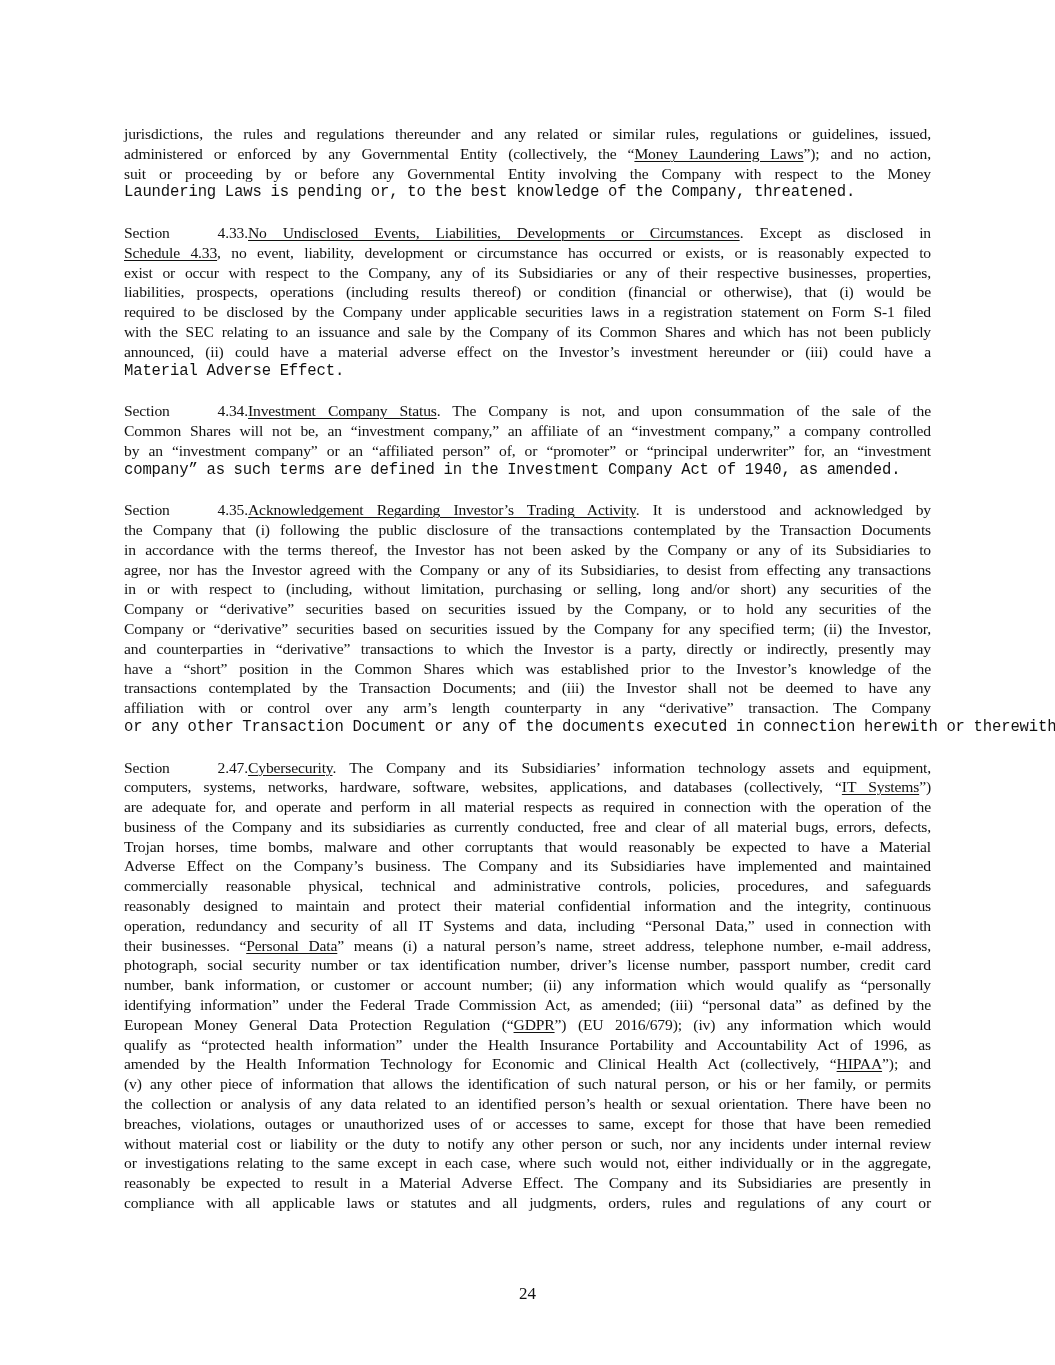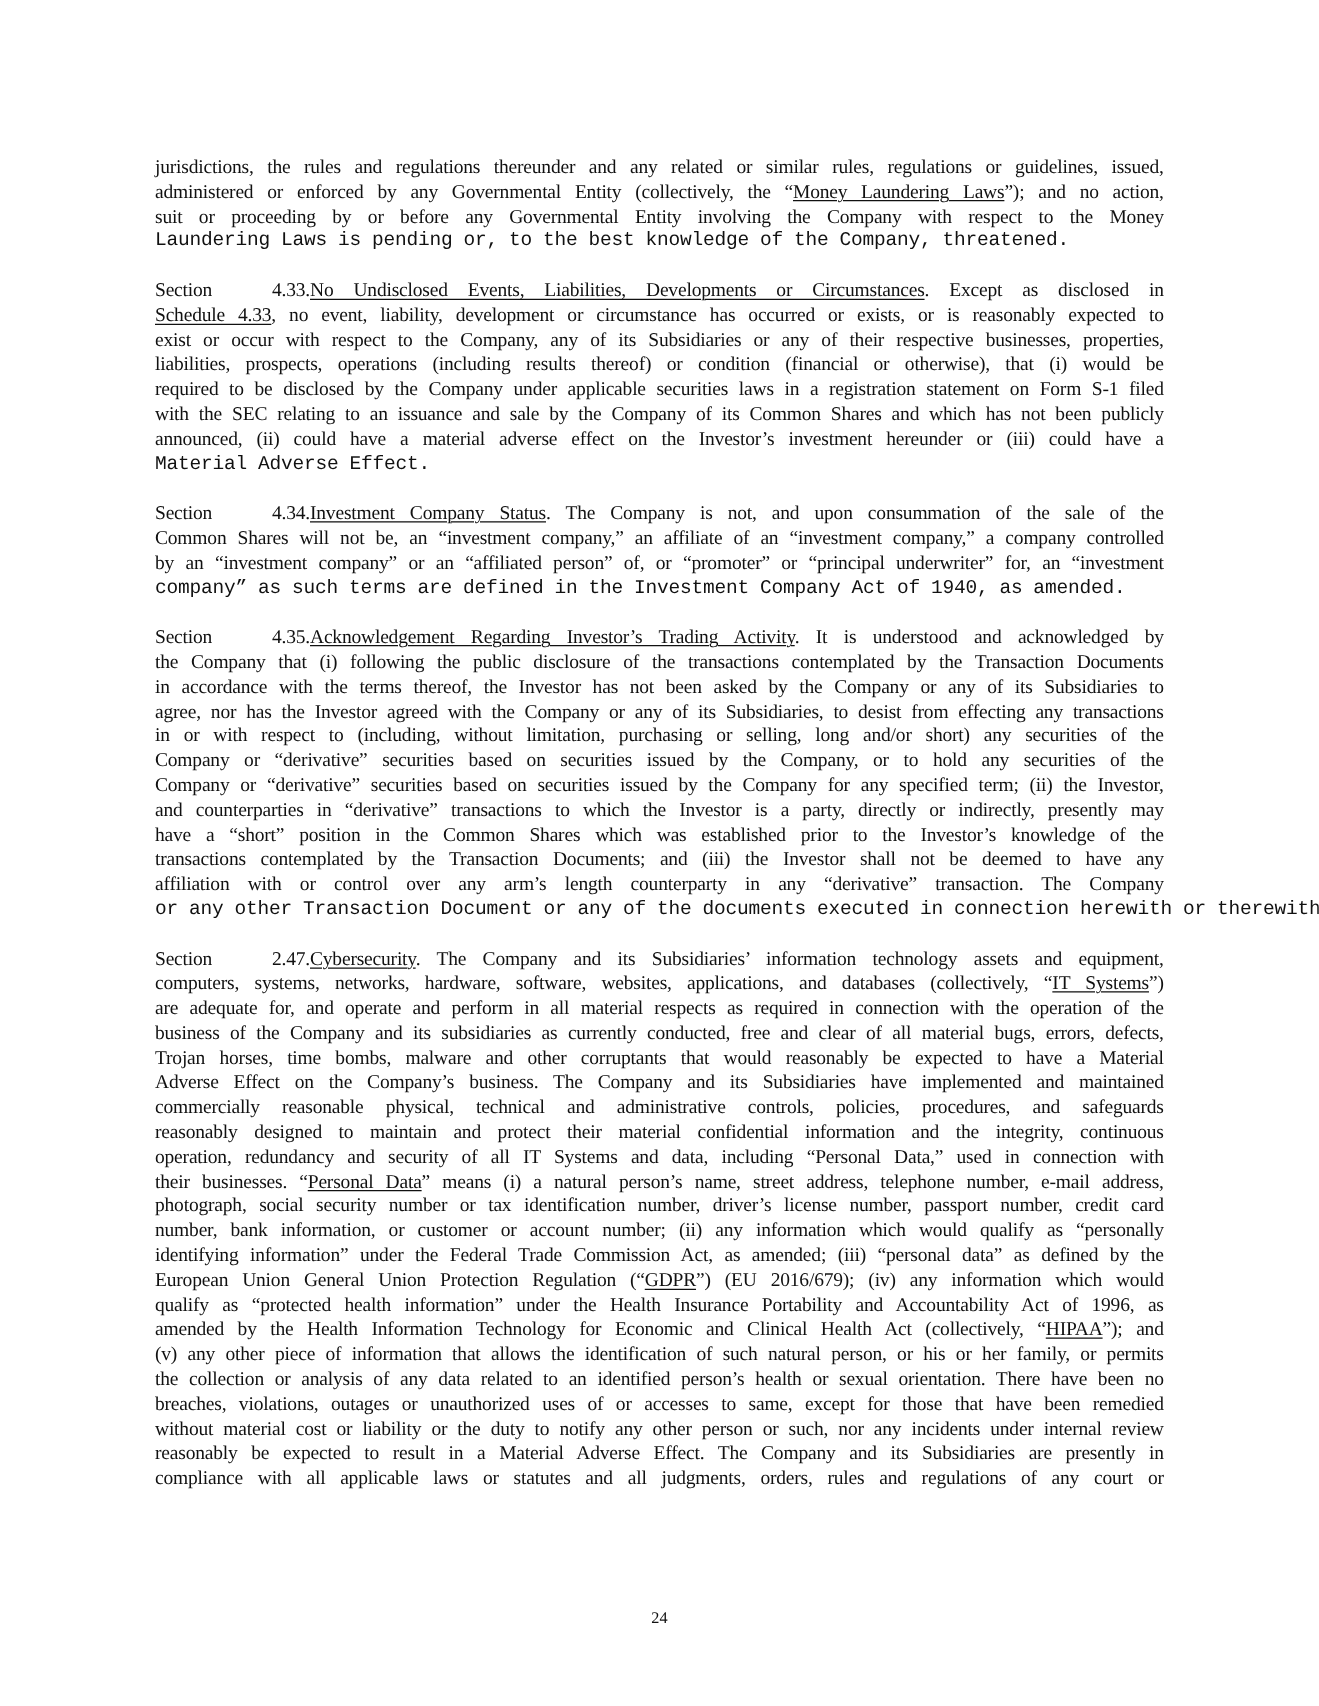--- a/index.html
+++ b/index.html
@@ -47,21 +47,21 @@
   .sec-num {
     display: inline-block;
     width: 124px;
   }
   .page-number {
     position: absolute;
     left: 0;
     width: 1055px;
     top: 1284px;
     text-align: center;
-    font-size: 13px;
+    font-size: 17px;
     line-height: 20px;
   }
 </style>
 </head>
 <body>
 
 <div class="page">
   <div id="paragraphs">
       <div class="para">
         <span class="line"><span>jurisdictions, the rules and regulations thereunder and any related or similar rules, regulations or guidelines, issued,</span></span>
@@ -106,26 +106,27 @@
         <span class="line"><span>business of the Company and its subsidiaries as currently conducted, free and clear of all material bugs, errors, defects,</span></span>
         <span class="line"><span>Trojan horses, time bombs, malware and other corruptants that would reasonably be expected to have a Material</span></span>
         <span class="line"><span>Adverse Effect on the Company’s business. The Company and its Subsidiaries have implemented and maintained</span></span>
         <span class="line"><span>commercially reasonable physical, technical and administrative controls, policies, procedures, and safeguards</span></span>
         <span class="line"><span>reasonably designed to maintain and protect their material confidential information and the integrity, continuous</span></span>
         <span class="line"><span>operation, redundancy and security of all IT Systems and data, including “Personal Data,” used in connection with</span></span>
         <span class="line"><span>their businesses. “</span><span class="u">Personal Data</span><span>” means (i) a natural person’s name, street address, telephone number, e-mail address,</span></span>
         <span class="line"><span>photograph, social security number or tax identification number, driver’s license number, passport number, credit card</span></span>
         <span class="line"><span>number, bank information, or customer or account number; (ii) any information which would qualify as “personally</span></span>
         <span class="line"><span>identifying information” under the Federal Trade Commission Act, as amended; (iii) “personal data” as defined by the</span></span>
-        <span class="line"><span>European Union General Union Protection Regulation (“</span><span class="u">GDPR</span><span>”) (EU 2016/679); (iv) any information which would</span></span>
+        <span class="line"><span>European Money General Data Protection Regulation (“</span><span class="u">GDPR</span><span>”) (EU 2016/679); (iv) any information which would</span></span>
         <span class="line"><span>qualify as “protected health information” under the Health Insurance Portability and Accountability Act of 1996, as</span></span>
         <span class="line"><span>amended by the Health Information Technology for Economic and Clinical Health Act (collectively, “</span><span class="u">HIPAA</span><span>”); and</span></span>
         <span class="line"><span>(v) any other piece of information that allows the identification of such natural person, or his or her family, or permits</span></span>
         <span class="line"><span>the collection or analysis of any data related to an identified person’s health or sexual orientation. There have been no</span></span>
         <span class="line"><span>breaches, violations, outages or unauthorized uses of or accesses to same, except for those that have been remedied</span></span>
         <span class="line"><span>without material cost or liability or the duty to notify any other person or such, nor any incidents under internal review</span></span>
+        <span class="line"><span>or investigations relating to the same except in each case, where such would not, either individually or in the aggregate,</span></span>
         <span class="line"><span>reasonably be expected to result in a Material Adverse Effect. The Company and its Subsidiaries are presently in</span></span>
         <span class="line"><span>compliance with all applicable laws or statutes and all judgments, orders, rules and regulations of any court or</span></span>
       </div>
     </div>
 </div>
 
 <div class="page-number">24</div>
 
 </body></html>

